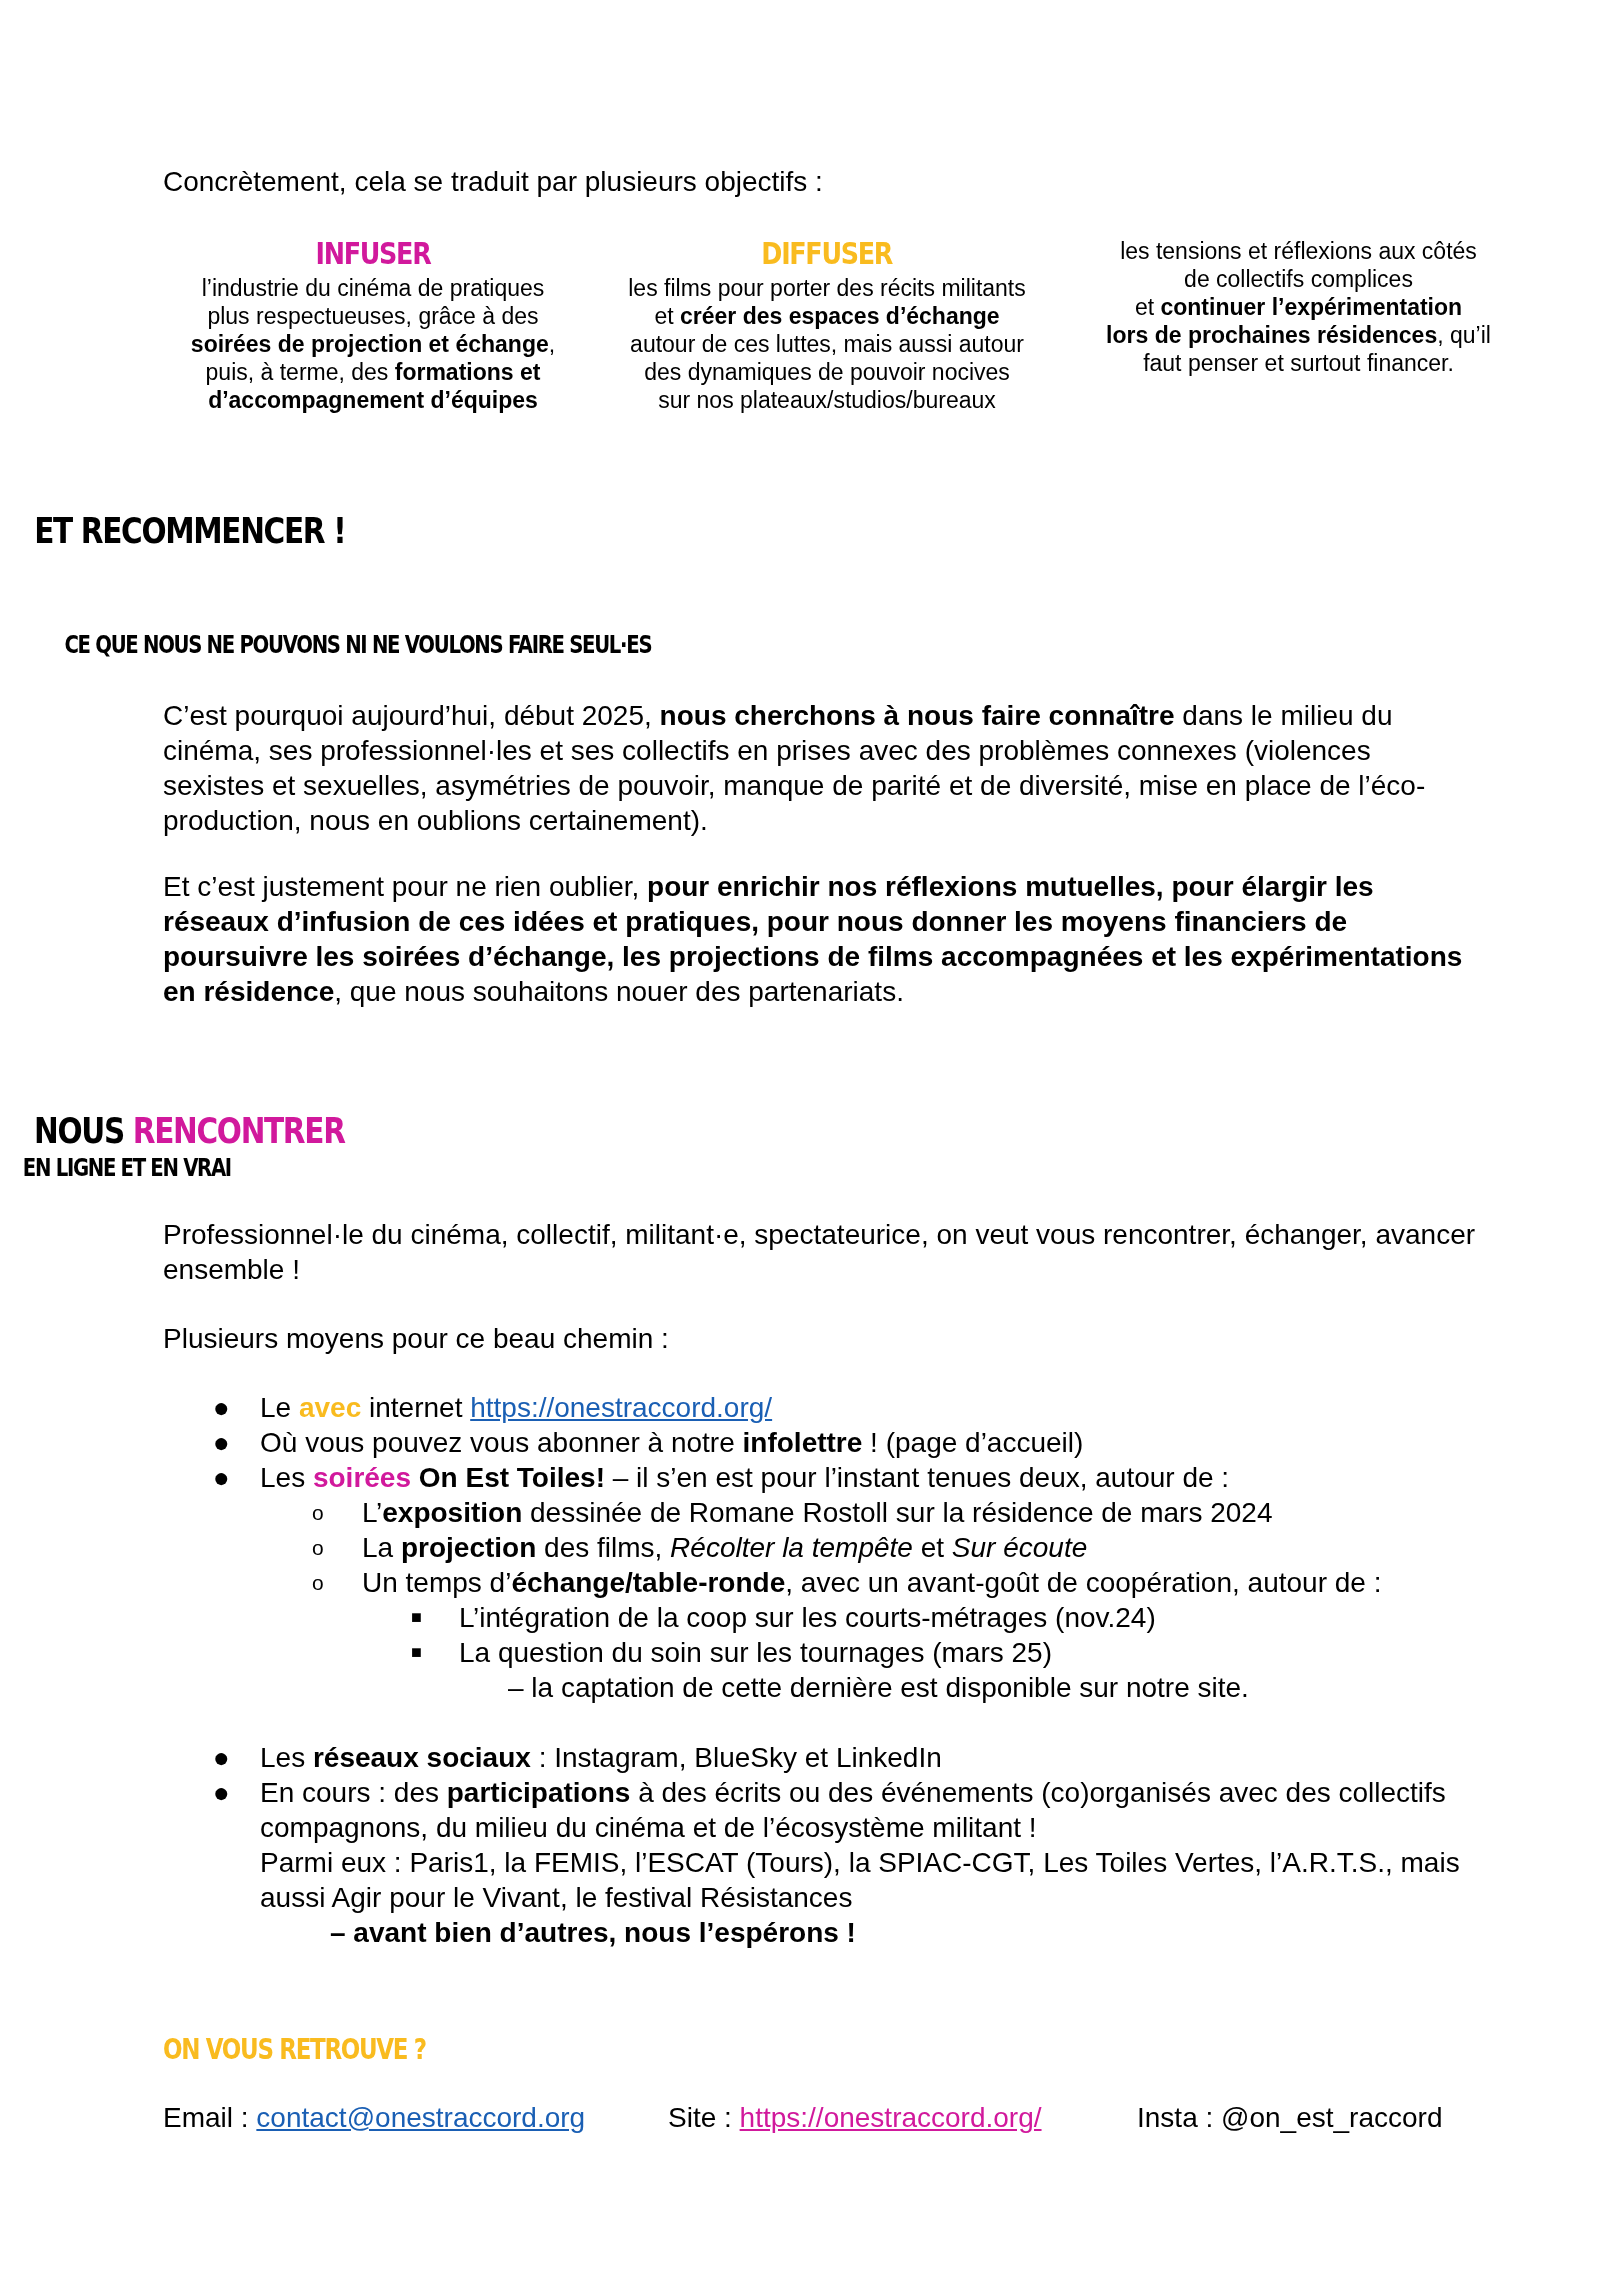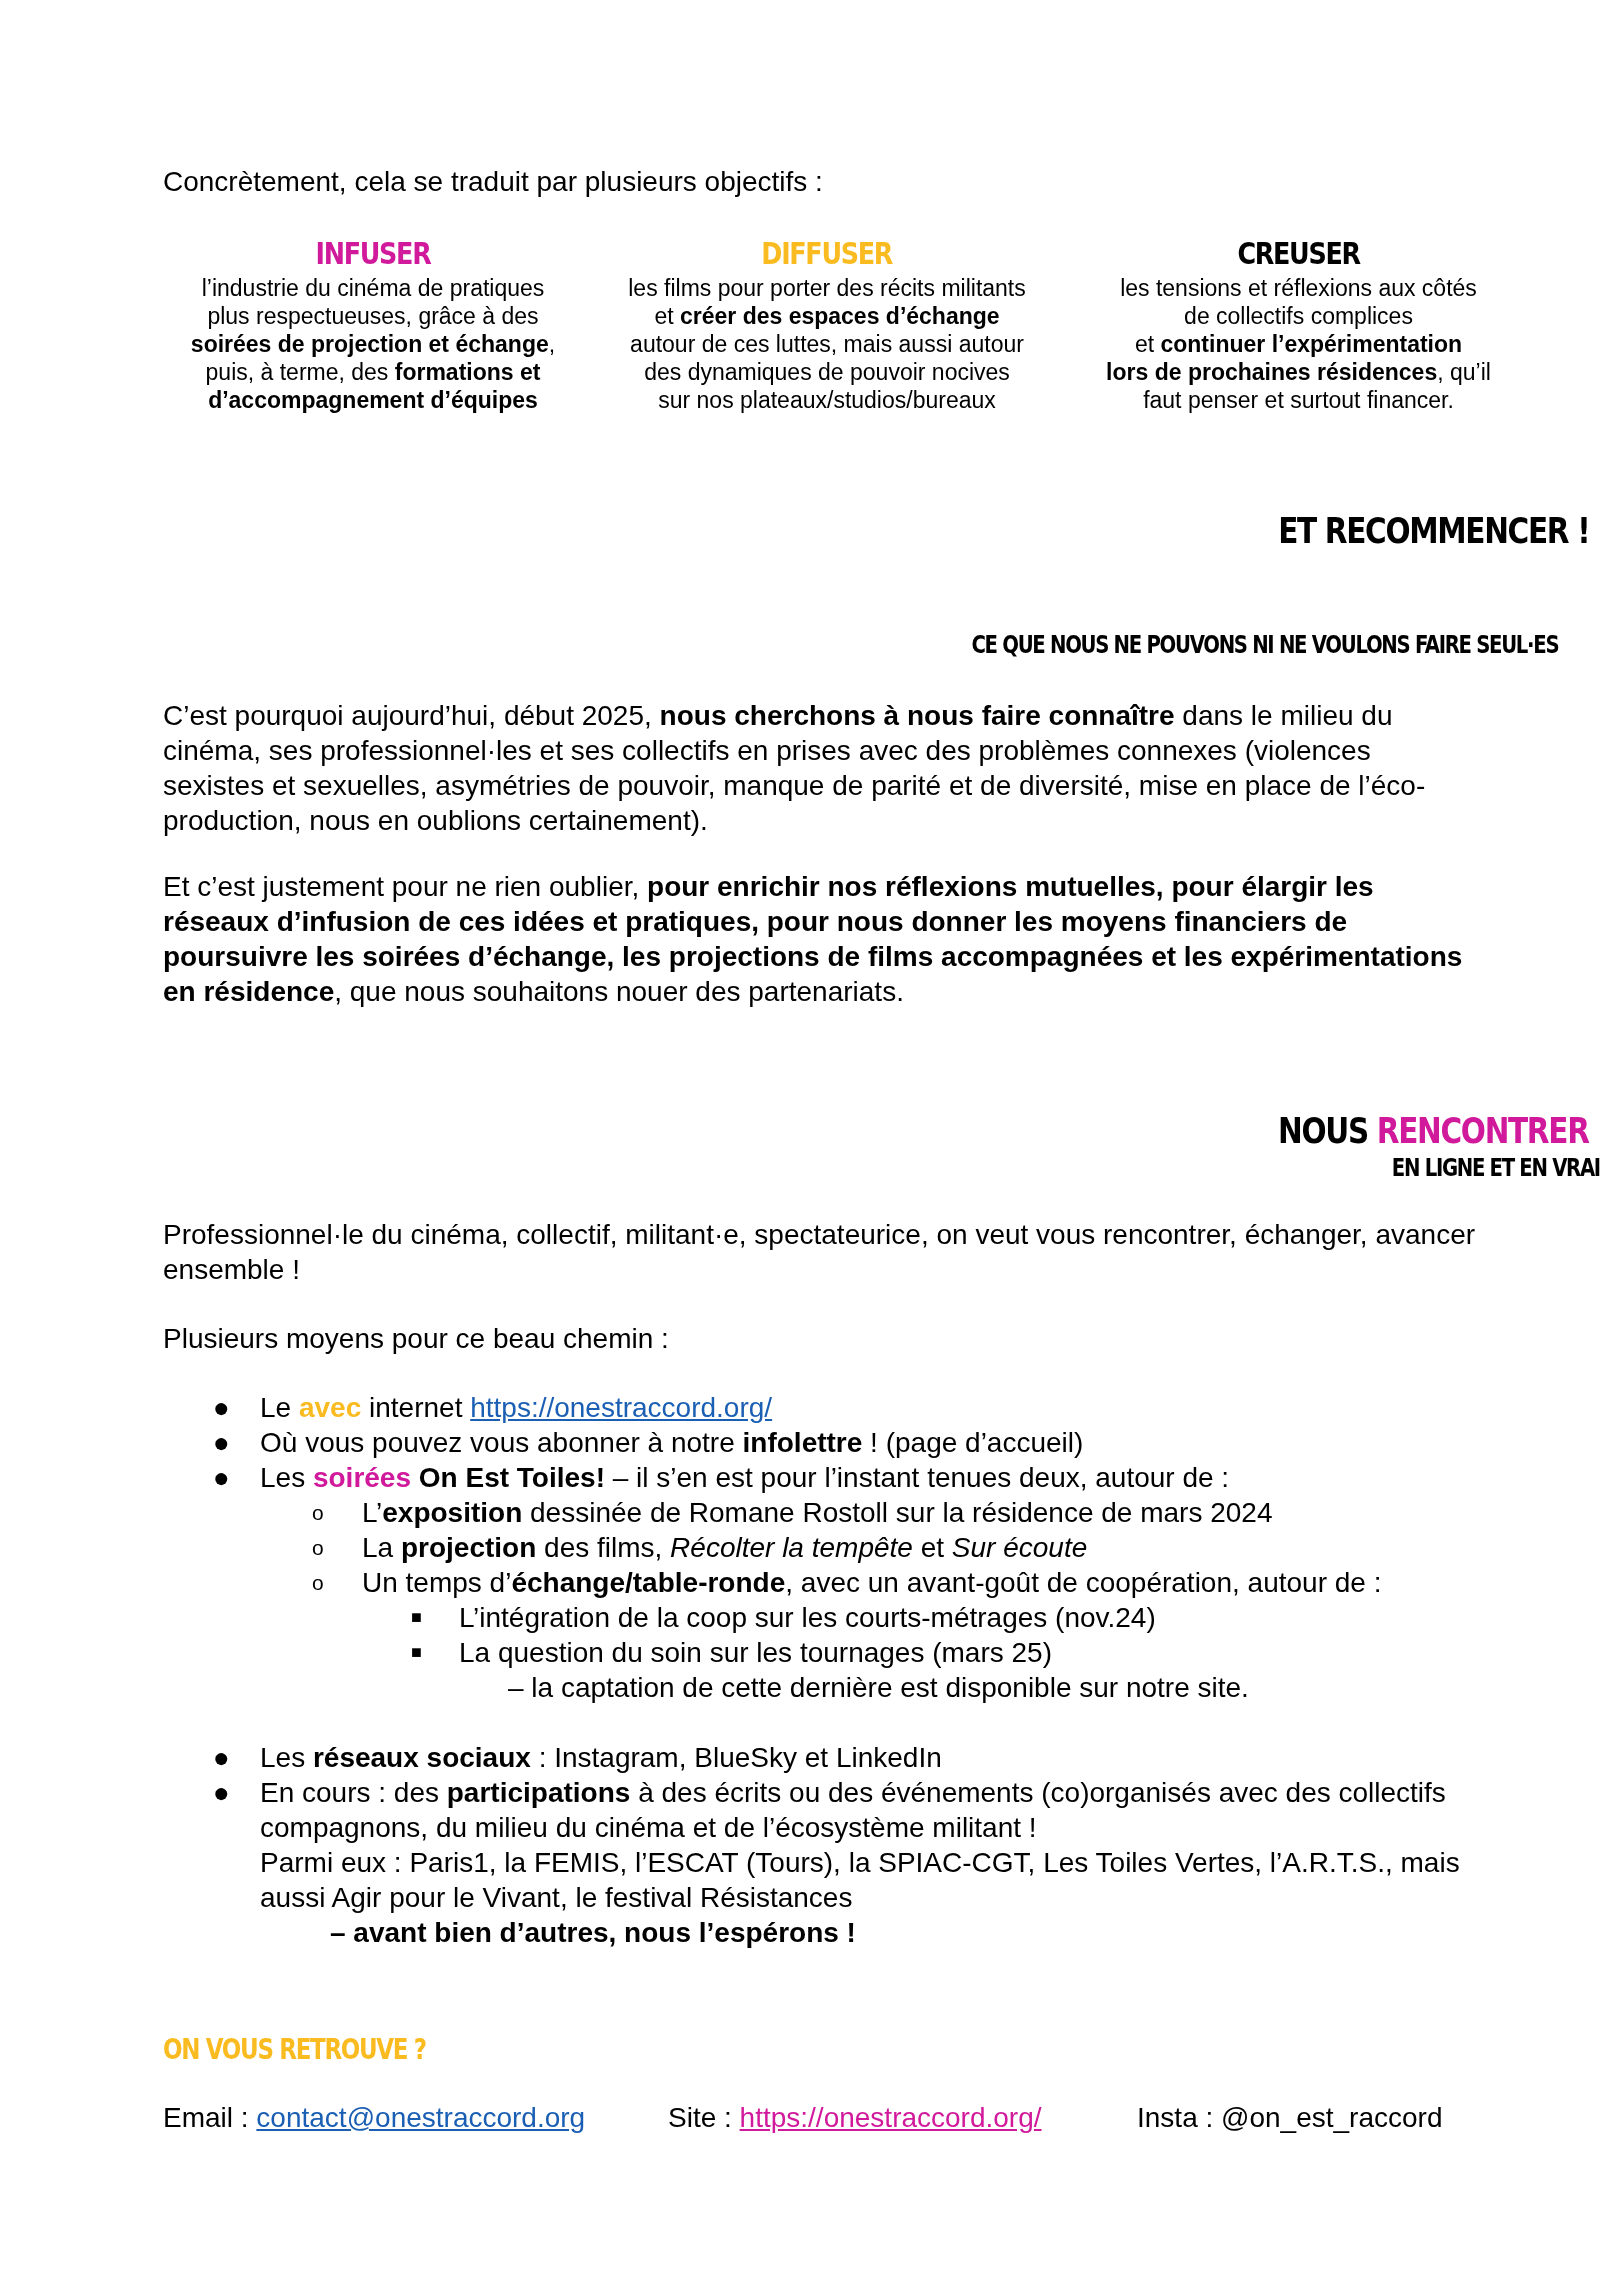--- a/index.html
+++ b/index.html
@@ -24,21 +24,21 @@
 
     .objectives { position: absolute; top: 235px; left: 146px; width: 1379px; height: 195px; }
     .objective { position: absolute; top: 0; width: 454px; text-align: center; }
     .objective .ob-title { font-size: 31px; line-height: 36px; display: block; }
     .objective .ob-title .display { letter-spacing: -1.6px; }
     .objective .ob-text { font-size: 23px; line-height: 28px; margin-top: 1.6px; }
     .obj-0 { left: 0; }
     .obj-1 { left: 454px; }
     .obj-2 { left: 917px; width: 471px; }
 
-    .h-center { position: absolute; left: 0; width: 1623px; text-align: right; }
+    .h-center { position: absolute; left: 0; width: 1623px; text-align: left; }
     .h1 { font-size: 36px; line-height: 42px; }
     .h2 { font-size: 24px; line-height: 31px; }
 
     .para { position: absolute; left: 163px; width: 1314px; font-size: 28px; line-height: 35px; }
 
     .list { position: absolute; left: 163px; width: 1363px; font-size: 28px; line-height: 35px; }
     .li { position: relative; }
     .li .bullet { position: absolute; }
     .lvl1 { padding-left: 97px; }
     .lvl1 .bullet { left: 50px; top: 0; font-size: 28px; }
@@ -79,21 +79,20 @@
       <span class="ob-title"><span class="display c-yellow">DIFFUSER</span></span>
       <div class="ob-text">
           <div><span>les films pour porter des récits militants</span></div>
           <div><span>et </span><b>créer des espaces d’échange</b></div>
           <div><span>autour de ces luttes, mais aussi autour</span></div>
           <div><span>des dynamiques de pouvoir nocives</span></div>
           <div><span>sur nos plateaux/studios/bureaux</span></div>
         </div>
     </div>
     <div class="objective obj-2">
-      <span class="ob-title"><span class="display">CREUSER</span></span>
       <div class="ob-text">
           <div><span>les tensions et réflexions aux côtés</span></div>
           <div><span>de collectifs complices</span></div>
           <div><span>et </span><b>continuer l’expérimentation</b></div>
           <div><b>lors de prochaines résidences</b><span>, qu’il</span></div>
           <div><span>faut penser et surtout financer.</span></div>
         </div>
     </div>
   </div>
 

